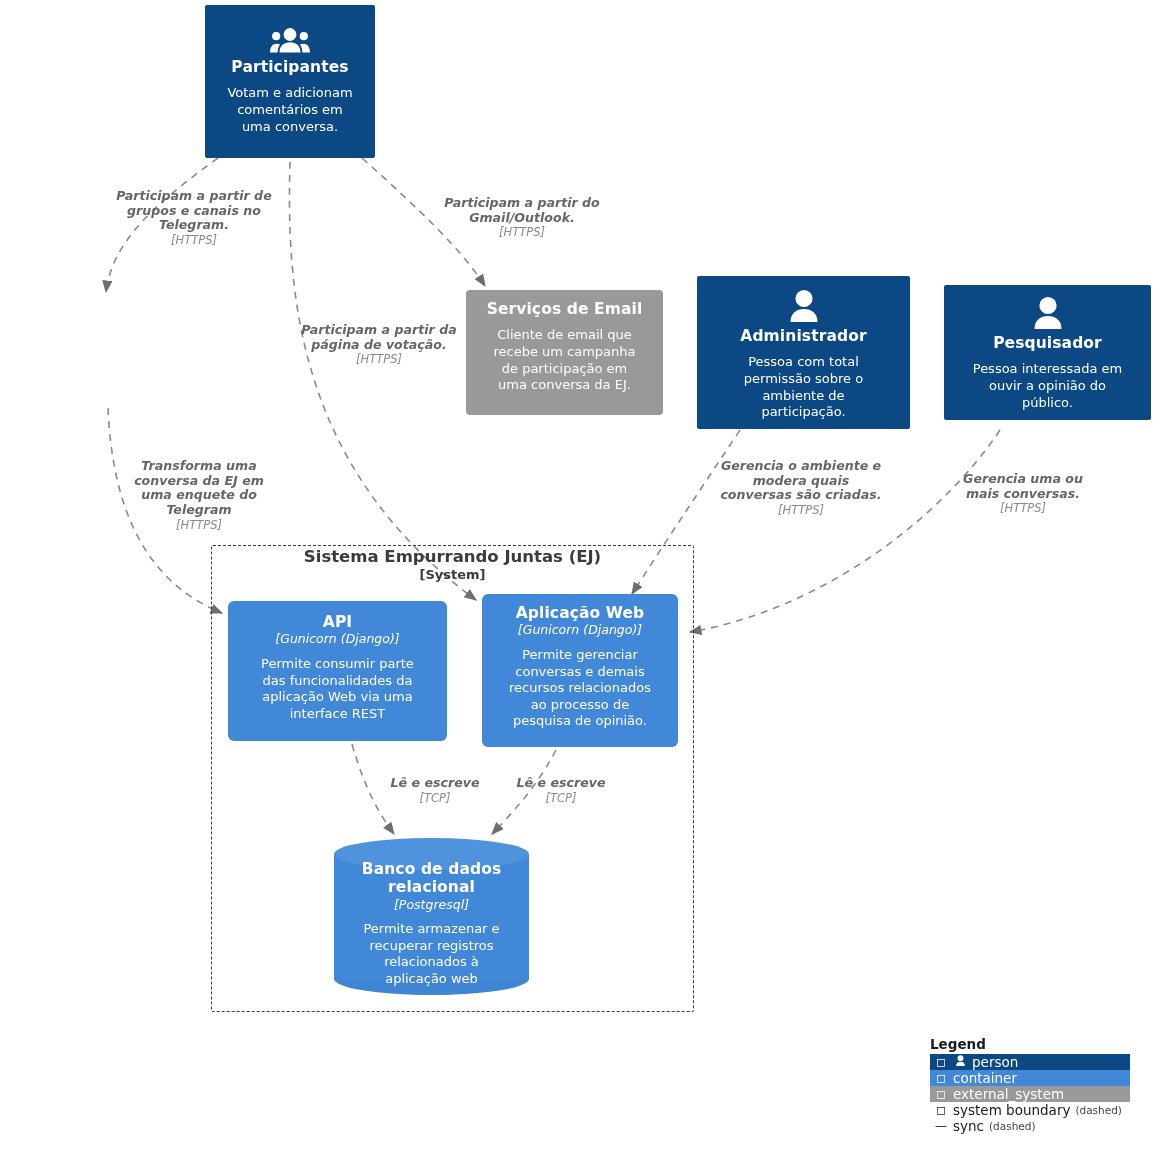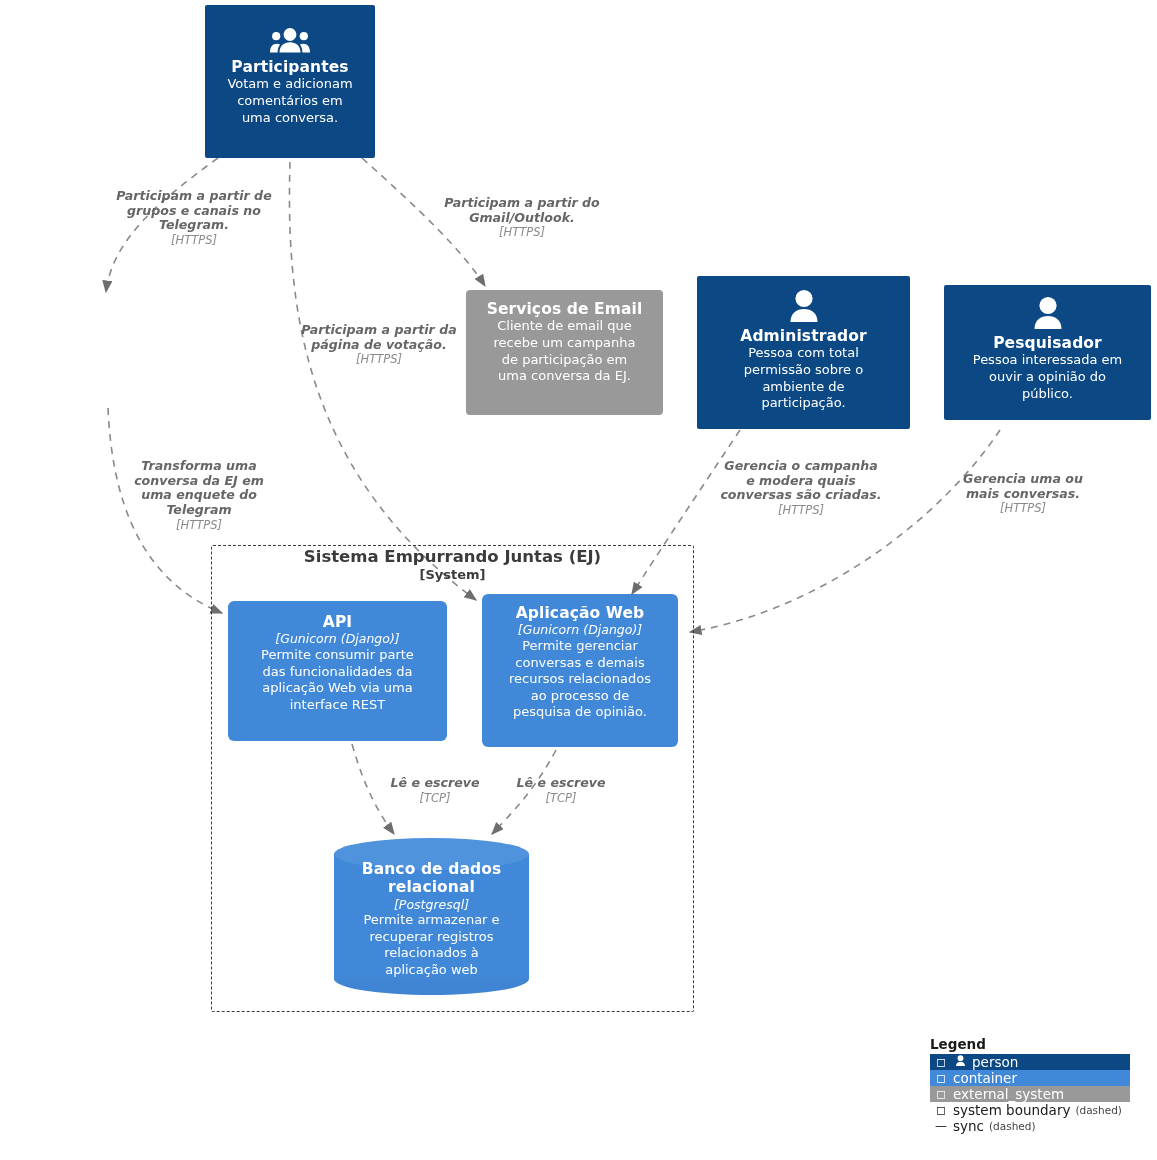--- a/index.html
+++ b/index.html
@@ -59,20 +59,21 @@
     letter-spacing: 0.1px;
   }
   .node .n-tech {
     font-style: italic;
     font-size: 12.5px;
     line-height: 1.25;
   }
   .node .n-desc {
     font-size: 13px;
     line-height: 1.28;
+    margin-top: 9px;
     padding: 0 22px;
   }
   
   .node.cylinder {
     background: transparent;
     border-radius: 0;
   }
   .cyl-body {
     position: absolute;
     left: 0;
@@ -292,21 +293,21 @@
     <div class="e-text">Participam a partir da página de votação.</div>
     <div class="e-tech">[HTTPS]</div>
   </div>
 
   <div class="edge-label" style="left:199px; top:459px; width:140px;">
     <div class="e-text">Transforma uma conversa da EJ em uma enquete do Telegram</div>
     <div class="e-tech">[HTTPS]</div>
   </div>
 
   <div class="edge-label" style="left:801px; top:459px; width:165px;">
-    <div class="e-text">Gerencia o campanha e modera quais conversas são criadas.</div>
+    <div class="e-text">Gerencia o ambiente e modera quais conversas são criadas.</div>
     <div class="e-tech">[HTTPS]</div>
   </div>
 
   <div class="edge-label" style="left:1023px; top:472px; width:135px;">
     <div class="e-text">Gerencia uma ou mais conversas.</div>
     <div class="e-tech">[HTTPS]</div>
   </div>
 
   <div class="edge-label" style="left:435px; top:776px; width:110px;">
     <div class="e-text">Lê e escreve</div>

